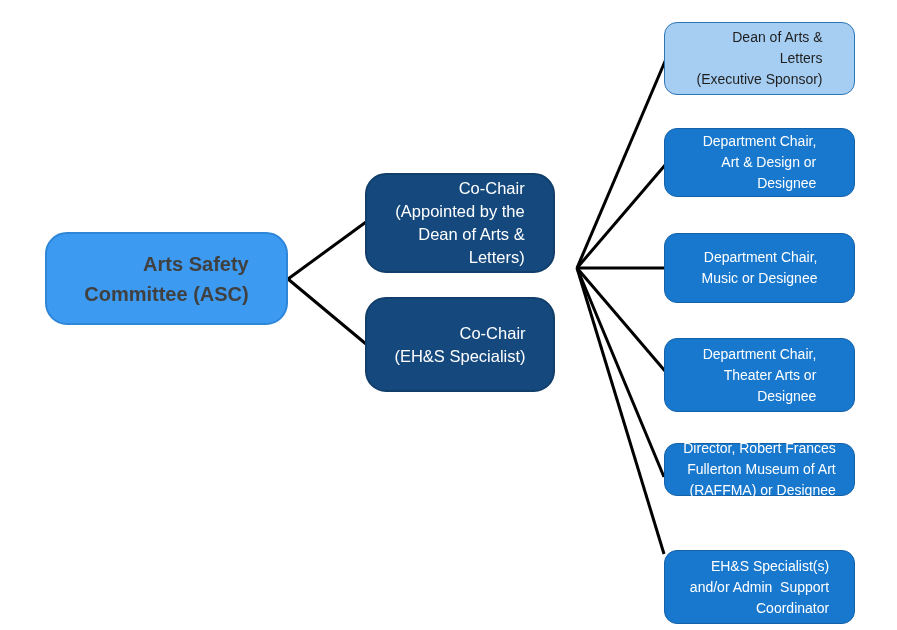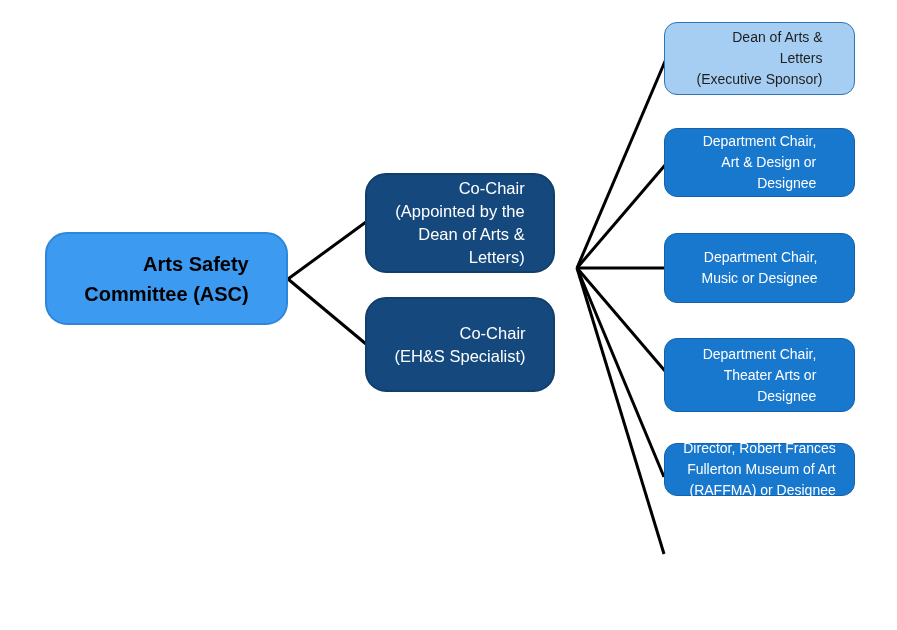--- a/index.html
+++ b/index.html
@@ -26,21 +26,21 @@
     justify-content: center;
     text-align: right;
     white-space: pre-wrap;
   }
   .root {
     left: 45px; top: 232px;
     width: 243px; height: 93px;
     background: #3d9af1;
     border: 2px solid #2e86d9;
     border-radius: 22px;
-    color: #000000;
+    color: #404040;
     font-weight: bold;
     font-size: 20px;
     line-height: 1.5;
   }
   .cochair {
     left: 365px;
     width: 190px;
     background: #15497e;
     border: 2px solid #123e6b;
     border-radius: 21px;
@@ -115,14 +115,17 @@
 Music or Designee</div>
 
   <div class="node member" id="member-3">Department Chair,
 Theater Arts or
 Designee</div>
 
   <div class="node member" id="member-4">Director, Robert Frances
 Fullerton Museum of Art
 (RAFFMA) or Designee</div>
 
+  <div class="node member" id="member-5">EH&amp;S Specialist(s)
+and/or Admin  Support
+Coordinator</div>
 
 </div>
 
 </body></html>

